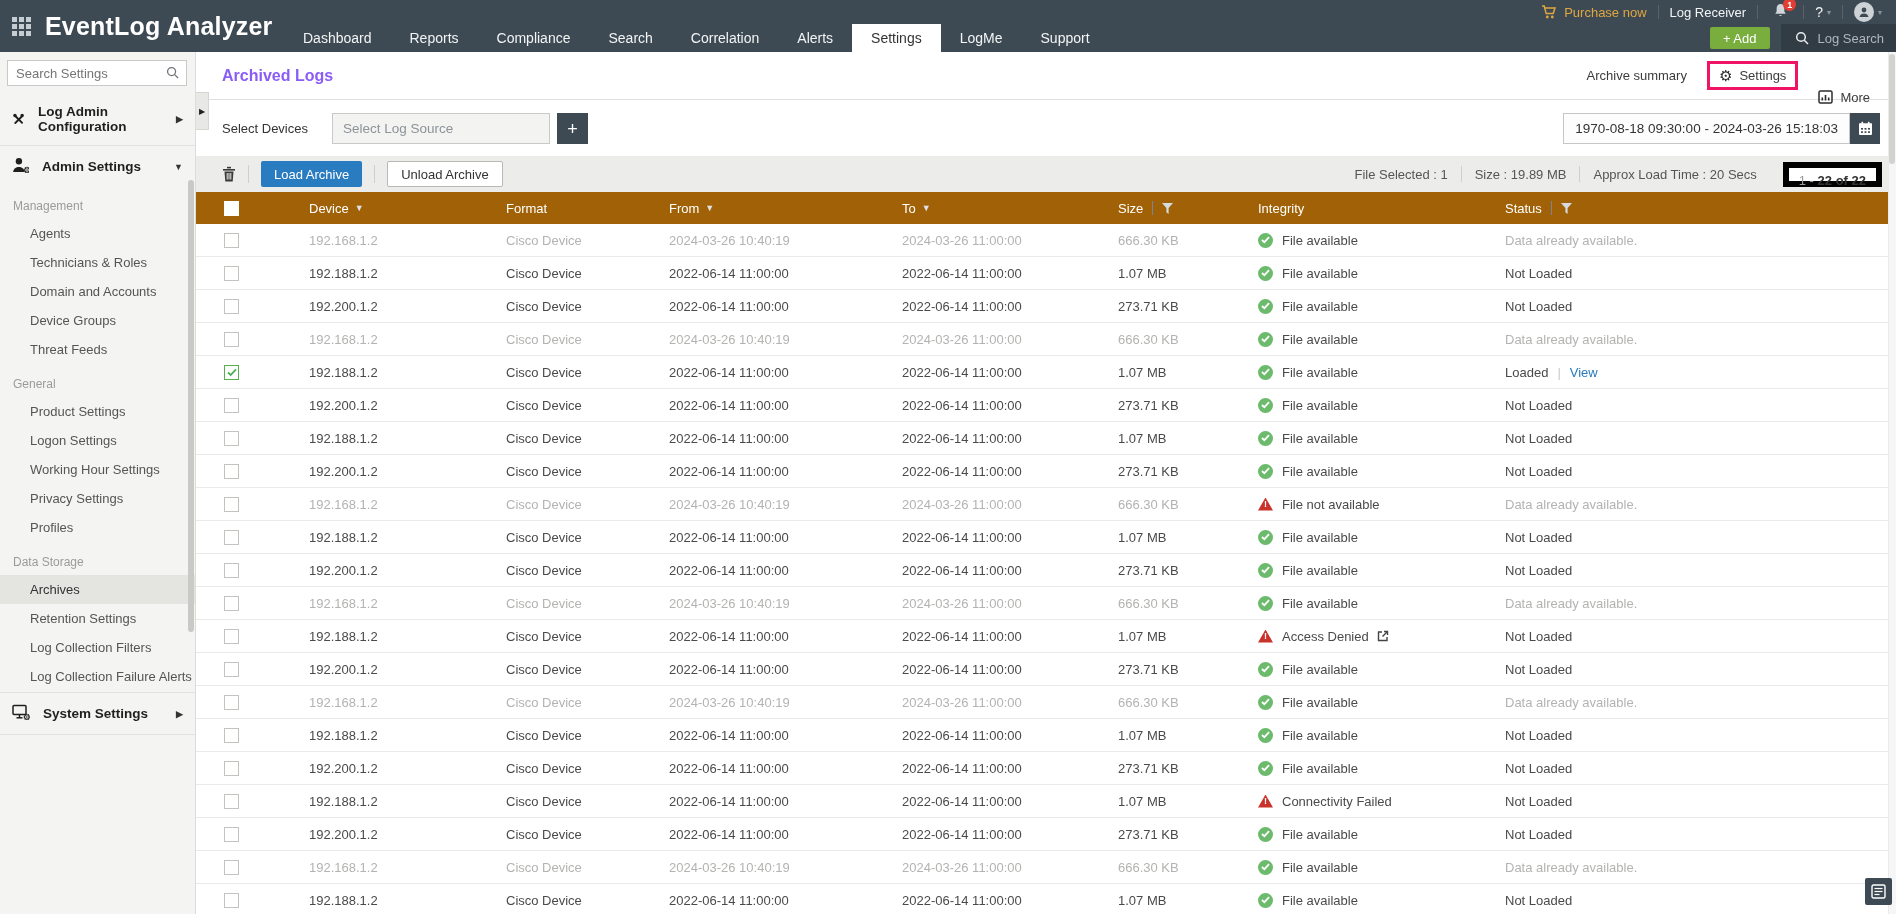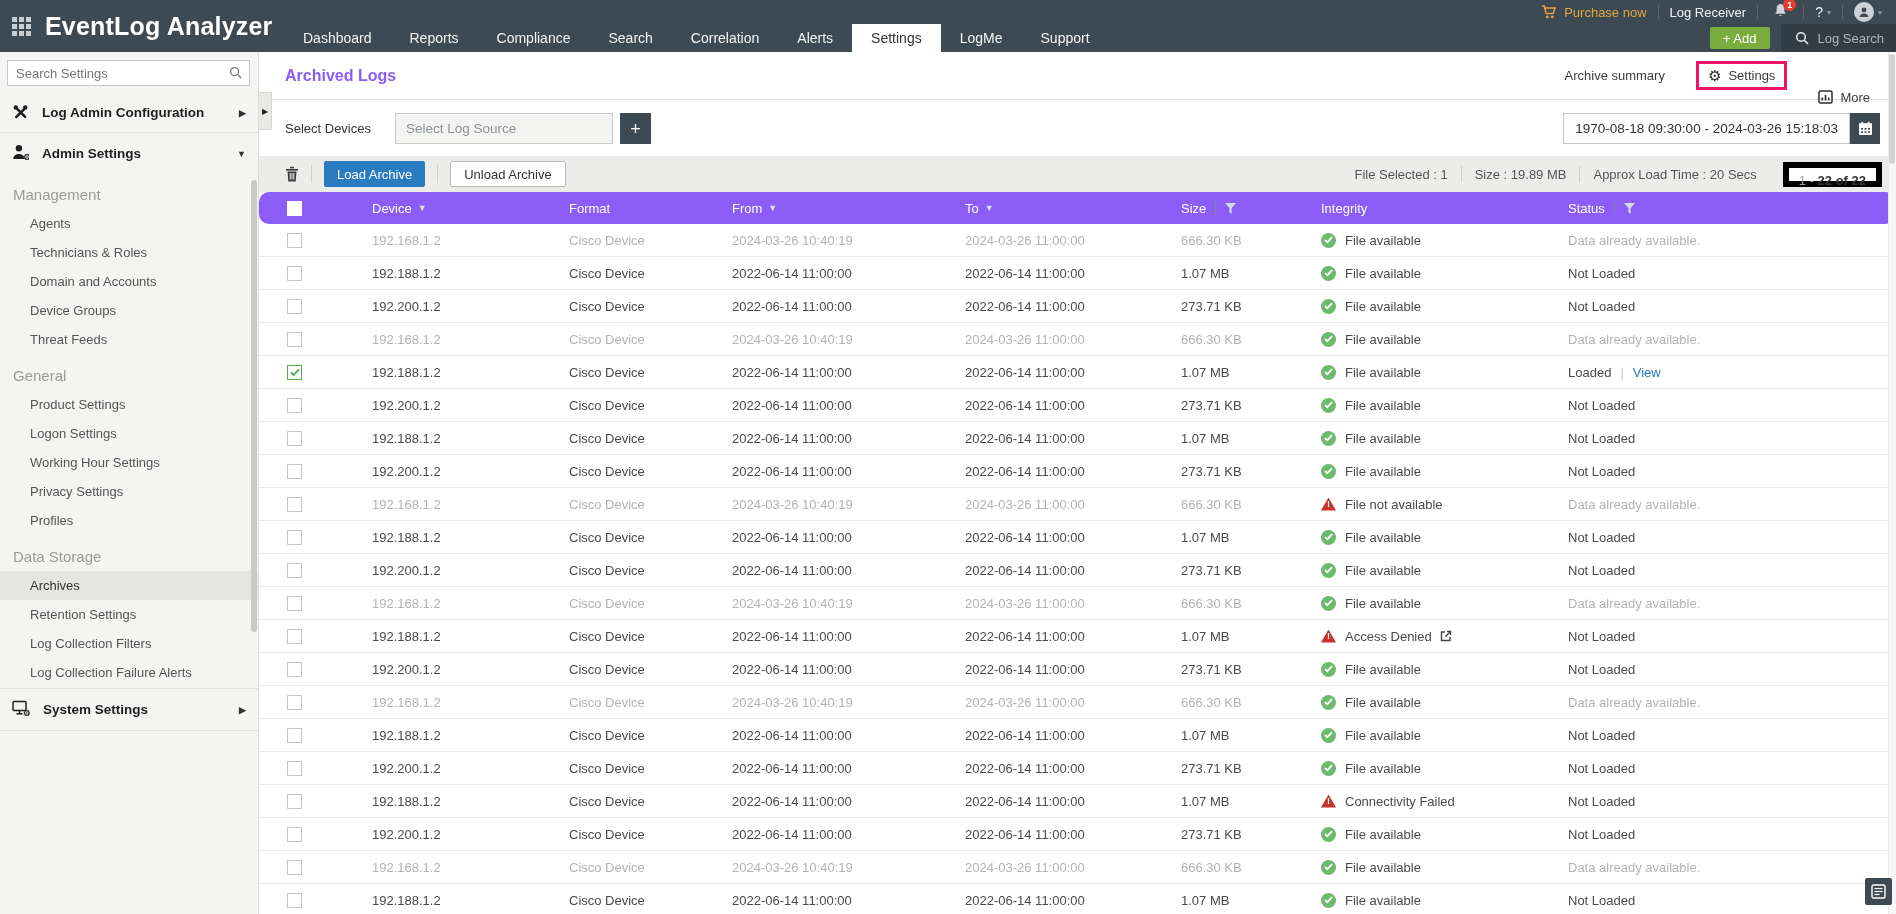--- a/index.html
+++ b/index.html
@@ -33,39 +33,39 @@
   .mainnav{display:flex;margin-left:284px;}
   .nav-item{display:flex;align-items:center;padding:0 19px;color:#f2f4f5;font-size:14px;cursor:pointer;white-space:nowrap;}
   .nav-item.active{background:#fff;color:#333;}
   .add-btn{margin-left:auto;align-self:center;height:22px;background:#79ad3d;color:#fff;border:none;border-radius:2px;font-size:13px;padding:0 13px;cursor:pointer;margin-right:11px;white-space:nowrap;}
   .log-search-box{background:#323c45;display:flex;align-items:center;gap:9px;padding:0 12px 0 14px;color:#aeb6bc;font-size:13px;cursor:pointer;min-width:101px;}
 
   
   .page-body{display:flex;height:862px;position:relative;}
 
   
-  .sidebar{width:259px;flex-shrink:0;background:#f4f4f2;border-right:1px solid #dcdcda;position:relative;color:#555;}
+  .sidebar{width:196px;flex-shrink:0;background:#f4f4f2;border-right:1px solid #dcdcda;position:relative;color:#555;}
   .side-search{margin:8px 8px 8px 7px;position:relative;}
   .side-search input{width:100%;height:26px;border:1px solid #c9c9c9;background:#fff;padding:0 28px 0 8px;font-size:13px;color:#666;}
   .side-search .mag{position:absolute;right:8px;top:6px;}
   .side-item{display:flex;align-items:center;gap:13px;padding:10px 12px;color:#1f1f1f;font-weight:bold;font-size:13.5px;cursor:pointer;}
   .side-item .caret{margin-left:auto;font-size:9px;color:#333;}
   .side-divider{border-top:1px solid #e2e2df;margin:1px 0;}
-  .side-section-title{color:#9b9b99;padding:13px 12px 6px 13px;font-size:15px;}
+  .side-section-title{color:#9b9b99;padding:13px 12px 6px 13px;font-size:12px;}
   .side-link{padding:7px 12px 7px 30px;font-size:13px;color:#555;cursor:pointer;white-space:nowrap;}
   .side-link.selected{background:#e4e4e0;color:#333;}
   .side-scroll{position:absolute;right:1px;top:128px;width:6px;height:452px;background:#c9c9c6;border-radius:3px;}
   .admin-ic{position:relative;}
 
   
   .main{flex:1;min-width:0;position:relative;background:#fff;}
   .collapse-handle{position:absolute;left:0;top:40px;width:13px;height:38px;background:#e8e8e5;border:1px solid #d6d6d3;border-left:none;display:flex;align-items:center;justify-content:center;font-size:8px;color:#222;cursor:pointer;z-index:3;}
   .page-head{height:48px;display:flex;align-items:center;padding:0 26px;border-bottom:1px solid #e0e0e0;}
   .page-title{font-size:16px;font-weight:bold;color:#8b5cf6;}
-  .head-actions{margin-left:auto;display:flex;align-items:center;gap:31px;color:#3c3c3c;font-size:13px;}
+  .head-actions{margin-left:auto;display:flex;align-items:center;gap:20px;color:#3c3c3c;font-size:13px;}
   .archive-summary{cursor:pointer;}
   .settings-chip{display:flex;align-items:center;gap:7px;border:3px solid #f01466;padding:4px 9px;cursor:pointer;}
   .gear-glyph{font-size:15px;line-height:1;color:#2d2d2d;}
   .more-chip{display:flex;align-items:center;gap:7px;cursor:pointer;margin-top:43px;}
   .filter-row{display:flex;align-items:center;padding:13px 16px 0 26px;}
   .filter-label{color:#333;margin-right:24px;}
   .log-source-input{width:218px;height:31px;border:1px solid #c9c9c9;background:#f3f3f1;padding:0 10px;font-size:13.5px;color:#333;}
   .log-source-input::placeholder{color:#8d9399;opacity:1;}
   .plus-btn{width:31px;height:31px;margin-left:7px;background:#3e4a53;color:#fff;border:none;font-size:18px;line-height:1;cursor:pointer;}
   .date-wrap{margin-left:auto;display:flex;height:31px;}
@@ -76,21 +76,21 @@
   .tb-sep{width:1px;height:18px;background:#cfcfcc;margin:0 12px;}
   .btn-load{background:#2a7cc0;color:#fff;border:none;height:26px;padding:0 13px;font-size:13px;border-radius:2px;cursor:pointer;}
   .btn-unload{background:#fff;color:#333;border:1px solid #b9b9b6;height:26px;padding:0 13px;font-size:13px;border-radius:2px;cursor:pointer;}
   .tb-right{margin-left:auto;display:flex;align-items:center;color:#555;}
   .tb-stat{padding:0 13px;white-space:nowrap;}
   .tb-vsep{width:1px;height:16px;background:#cfcfcc;}
   .pagebox{margin-left:13px;background:#fff;border:6px solid #000000;height:25px;line-height:23px;padding:1px 10px;color:#9a9a9a;white-space:nowrap;}
   .pagebox b{color:#333;}
 
   
-  .thead{height:32px;background:#8b5cf6;display:flex;align-items:center;color:#fff;font-size:13px;border-radius:10px;}
+  .thead{height:32px;background:#a16207;display:flex;align-items:center;color:#fff;font-size:13px;}
   .th{display:flex;align-items:center;}
   .c-check{flex:0 0 113px;padding-left:28px;}
   .c-device{flex:0 0 197px;}
   .c-format{flex:0 0 163px;}
   .c-from{flex:0 0 233px;}
   .c-to{flex:0 0 216px;}
   .c-size{flex:0 0 140px;}
   .c-integrity{flex:0 0 247px;display:flex;align-items:center;}
   .c-status{flex:1;min-width:0;display:flex;align-items:center;}
   .sort-caret{font-size:9px;color:#dde2e6;margin-left:6px;}

